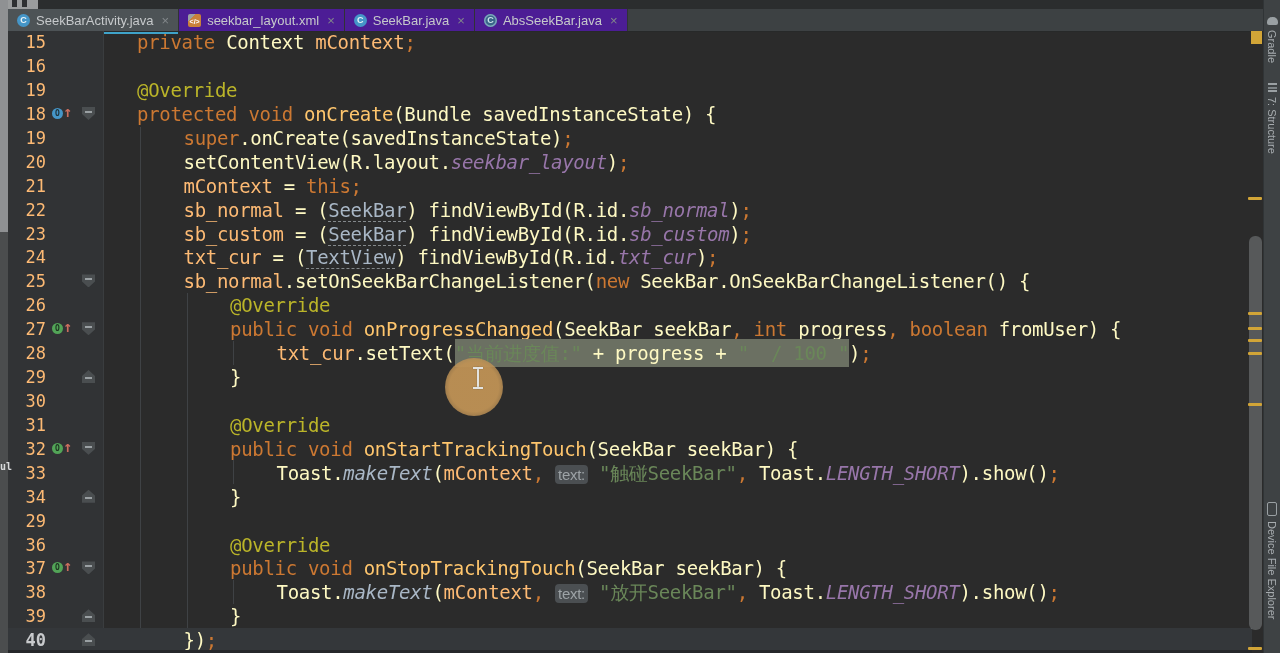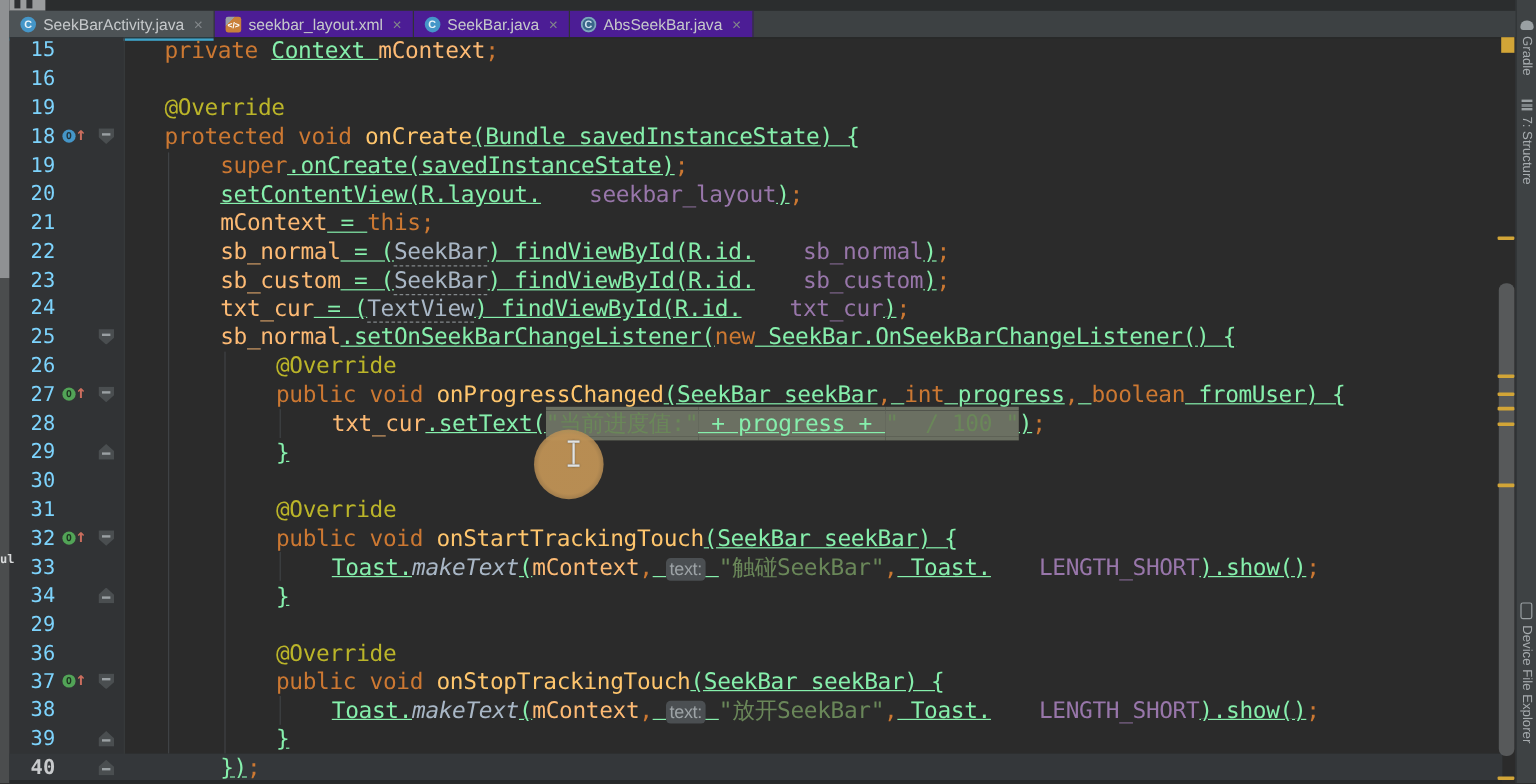--- a/index.html
+++ b/index.html
@@ -30,42 +30,42 @@
     color:#fff;font-size:7px;font-weight:bold;display:flex;align-items:flex-end;justify-content:center;line-height:1.2;}
   .gutter-bg{position:absolute;left:8px;top:31px;width:95px;height:622px;background:#313335;}
   .gutter-sep{position:absolute;left:103px;top:31px;width:1px;height:622px;background:#3a3d3f;}
   .guide{position:absolute;width:1px;background:#3f4245;z-index:2;}
   .borderline{position:absolute;left:8px;top:31px;right:16px;height:1px;background:#272929;}
   .bottom-strip{position:absolute;left:8px;top:650px;right:28px;height:3px;background:#26282a;z-index:6;}
 
   
   .code-row{position:absolute;left:8px;right:28px;height:24px;z-index:3;font-family:"DejaVu Sans Mono",monospace;}
   .code-row.current{background:#34373a;}
-  .lnum{position:absolute;left:0;top:0;width:38px;text-align:right;color:#7dd3fc;font-size:17px;line-height:24px;}
+  .lnum{position:absolute;left:0;top:0;width:38px;text-align:right;color:#fdba74;font-size:17px;line-height:24px;}
   .code-row.current .lnum{color:#c8cacc;font-weight:bold;}
   .ovr{position:absolute;left:44px;top:4px;width:26px;height:16px;}
   .ovr b{position:absolute;left:0;top:2px;width:11px;height:11px;border-radius:50%;color:#20333b;
     font-size:8px;font-weight:bold;display:flex;align-items:center;justify-content:center;}
   .ovr.blue b{background:#4596c8;}
   .ovr.green b{background:#52a457;color:#1d3320;}
   .ovr em{position:absolute;left:11px;top:-3px;font-style:normal;color:#cb6e5e;font-size:15px;font-weight:bold;}
   .fold{position:absolute;left:74px;top:5px;width:13px;height:13px;background:#4a4e50;}
   .fold.open{clip-path:polygon(0 0,100% 0,100% 55%,50% 100%,0 55%);}
   .fold.close{clip-path:polygon(50% 0,100% 45%,100% 100%,0 100%,0 45%);}
   .fold i{position:absolute;left:3px;right:3px;height:2px;background:#9aa0a3;}
   .fold.open i{top:4px;}
   .fold.close i{top:7px;}
   .codeline{position:absolute;top:0;white-space:pre;font-size:19px;line-height:24px;letter-spacing:-0.3px;}
   .tk-k{color:#cc7832;}
   .tk-a{color:#bbb529;}
   .tk-m{color:#ffc66d;}
   .tk-f{color:#fdba74;}
-  .tk-i{color:#9876aa;margin-left:40px;}
+  .tk-i{color:#9876aa;font-style:italic;}
   .tk-s{color:#6a8759;}
-  .tk-d{color:#86efac;text-decoration:underline;}
+  .tk-d{color:#fef9c3;}
   .tk-p{color:#cc7832;}
   .tk-u{color:#a9b7c6;border-bottom:1px dashed #83888b;}
   .tk-di{color:#a9b7c6;font-style:italic;}
   .tk-h{background:#4b4f52;color:#9da3a6;border-radius:4px;font-size:15px;padding:1px 3px;
     font-family:"Liberation Sans",sans-serif;}
   .sel{background:#6b7062;box-shadow:0 3px 0 #6b7062,0 -3px 0 #6b7062;}
 
   
   .stripe-square{position:absolute;left:1251px;top:31px;width:11px;height:13px;background:#d2a537;z-index:7;}
   .stripe-tick{position:absolute;left:1248px;width:14px;height:3px;background:#d2a537;border-radius:1px;z-index:7;}

